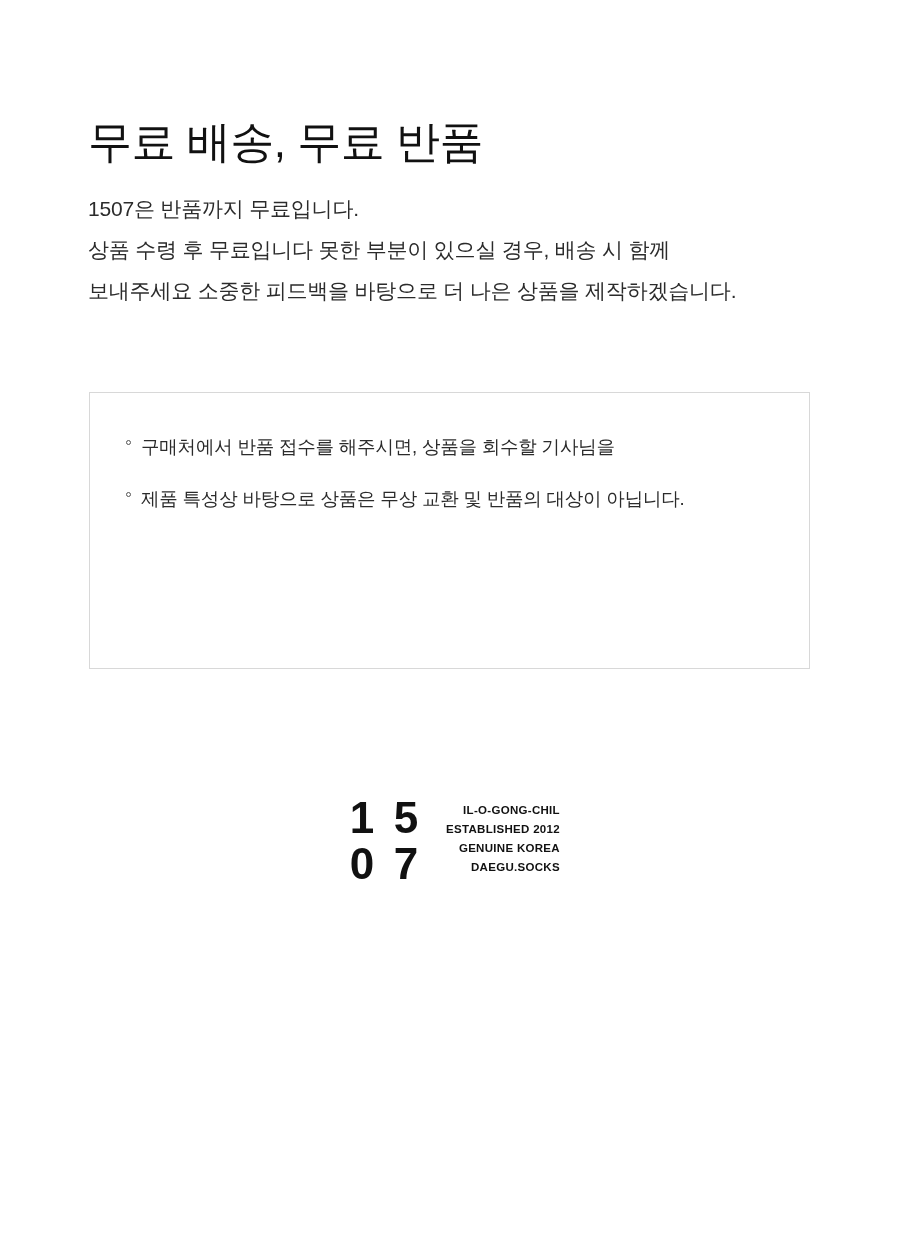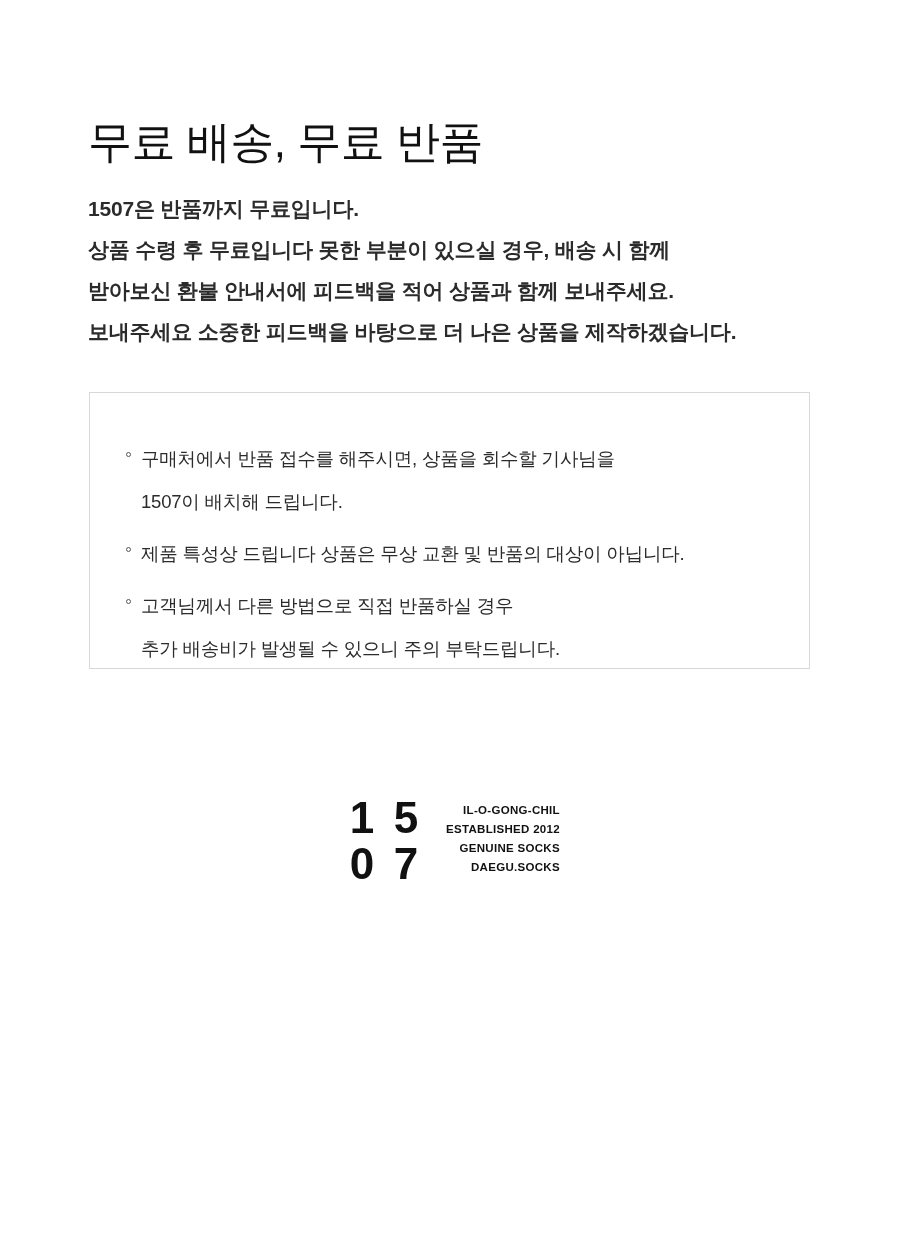--- a/index.html
+++ b/index.html
@@ -34,21 +34,20 @@
   }
 
   .intro {
     position: absolute;
     left: 88px;
     top: 188px;
     font-size: 21px;
     line-height: 41px;
     color: #2b2b2b;
     letter-spacing: -0.2px;
-    font-weight: bold;
   }
   .intro p {
     margin: 0;
     white-space: nowrap;
   }
 
   .notice-box {
     position: absolute;
     left: 89px;
     top: 392px;
@@ -82,21 +81,20 @@
     width: 5px;
     height: 5px;
     border: 1px solid #555;
     border-radius: 50%;
     box-sizing: border-box;
     display: block;
   }
   .notice-item .line {
     display: block;
     white-space: nowrap;
-    margin-top: 12px;
   }
 
   
   .logo {
     position: absolute;
     left: 0;
     right: 0;
     top: 795px;
     height: 100px;
     display: flex;
@@ -136,53 +134,46 @@
 </head>
 <body>
 
 <div class="page">
 
   <h1 class="heading">무료 배송, 무료 반품</h1>
 
   <div class="intro">
     <p>1507은 반품까지 무료입니다.</p>
     <p>상품 수령 후 무료입니다 못한 부분이 있으실 경우, 배송 시 함께</p>
-    <p>받아보신 환불 안내서에 피드백을 적어 상품과 함께 보내주세요.</p>
     <p>보내주세요 소중한 피드백을 바탕으로 더 나은 상품을 제작하겠습니다.</p>
   </div>
 
   <div class="notice-box">
     <ul class="notice-list" style="list-style:none;margin:0;padding:0;">
       <li class="notice-item">
         <span class="bullet"></span>
         <span class="line">구매처에서 반품 접수를 해주시면, 상품을 회수할 기사님을</span>
-        <span class="line">1507이 배치해 드립니다.</span>
       </li>
       <li class="notice-item">
         <span class="bullet"></span>
-        <span class="line">제품 특성상 드립니다 상품은 무상 교환 및 반품의 대상이 아닙니다.</span>
-      </li>
-      <li class="notice-item">
-        <span class="bullet"></span>
-        <span class="line">고객님께서 다른 방법으로 직접 반품하실 경우</span>
-        <span class="line">추가 배송비가 발생될 수 있으니 주의 부탁드립니다.</span>
+        <span class="line">제품 특성상 바탕으로 상품은 무상 교환 및 반품의 대상이 아닙니다.</span>
       </li>
     </ul>
   </div>
 
   <div class="logo">
     <div class="logo-inner">
       <div class="logo-digits">
         <span>1</span>
         <span>5</span>
         <span>0</span>
         <span>7</span>
       </div>
       <div class="logo-text">
         <span>IL-O-GONG-CHIL</span>
         <span>ESTABLISHED 2012</span>
-        <span>GENUINE SOCKS</span>
+        <span>GENUINE KOREA</span>
         <span>DAEGU.SOCKS</span>
       </div>
     </div>
   </div>
 
 </div>
 
 </body></html>

